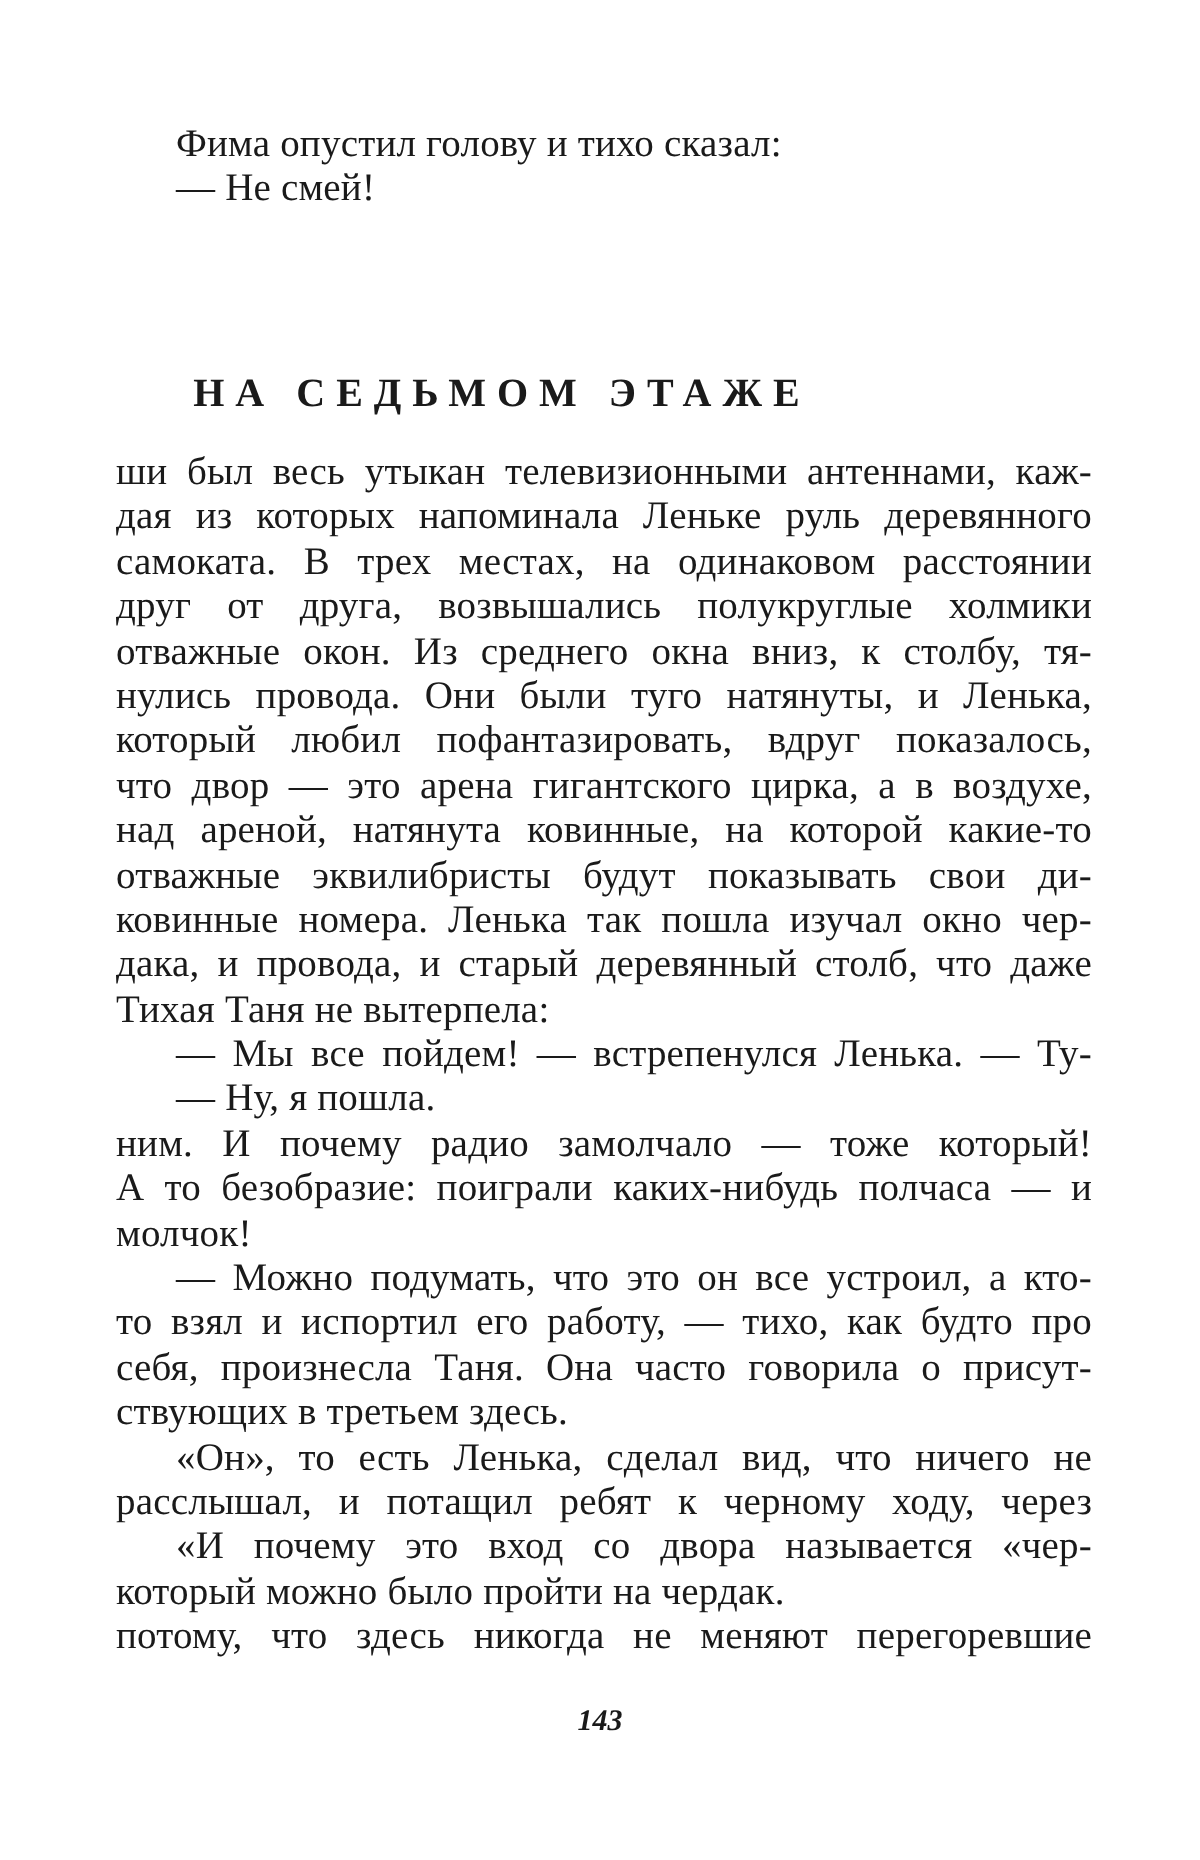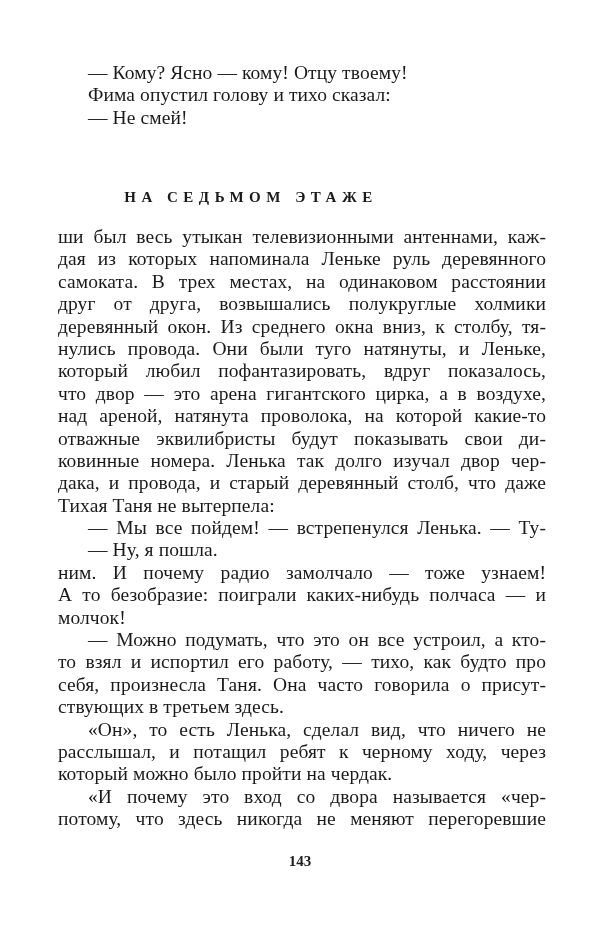--- a/index.html
+++ b/index.html
@@ -42,73 +42,73 @@
   .line.ind { padding-left: 30px; }
   .top-block { top: 62px; }
   .heading {
     position: absolute;
     top: 186px;
     left: 0;
     width: 502px;
     text-align: center;
     font-family: "Liberation Serif", "DejaVu Serif", serif;
     font-weight: bold;
-    font-size: 15px;
+    font-size: 20px;
     letter-spacing: 5.5px;
     line-height: 22px;
   }
   .body-block { top: 226px; }
   .page-number {
     position: absolute;
     top: 851px;
     left: 0;
     width: 600px;
     text-align: center;
     font-weight: bold;
     font-size: 15px;
     line-height: 20px;
+    font-style: italic;
   }
 </style>
 </head>
 <body>
 
 <div class="page">
 
   <div class="block top-block">
-    <span class="line ind">— Кому? Ясно — кому! Отцу твоему!</span>
     <span class="line ind">Фима опустил голову и тихо сказал:</span>
     <span class="line ind">— Не смей!</span>
   </div>
 
   <div class="heading">НА СЕДЬМОМ ЭТАЖЕ</div>
 
   <div class="block body-block">
     <span class="line j">ши был весь утыкан телевизионными антеннами, каж-</span>
     <span class="line j">дая из которых напоминала Леньке руль деревянного</span>
     <span class="line j">самоката. В трех местах, на одинаковом расстоянии</span>
     <span class="line j">друг от друга, возвышались полукруглые холмики</span>
-    <span class="line j">деревянный окон. Из среднего окна вниз, к столбу, тя-</span>
-    <span class="line j">нулись провода. Они были туго натянуты, и Леньке,</span>
+    <span class="line j">отважные окон. Из среднего окна вниз, к столбу, тя-</span>
+    <span class="line j">нулись провода. Они были туго натянуты, и Ленька,</span>
     <span class="line j">который любил пофантазировать, вдруг показалось,</span>
     <span class="line j">что двор — это арена гигантского цирка, а в воздухе,</span>
-    <span class="line j">над ареной, натянута проволока, на которой какие-то</span>
+    <span class="line j">над ареной, натянута ковинные, на которой какие-то</span>
     <span class="line j">отважные эквилибристы будут показывать свои ди-</span>
-    <span class="line j">ковинные номера. Ленька так долго изучал двор чер-</span>
+    <span class="line j">ковинные номера. Ленька так пошла изучал окно чер-</span>
     <span class="line j">дака, и провода, и старый деревянный столб, что даже</span>
     <span class="line">Тихая Таня не вытерпела:</span>
     <span class="line j ind">— Мы все пойдем! — встрепенулся Ленька. — Ту-</span>
     <span class="line ind">— Ну, я пошла.</span>
-    <span class="line j">ним. И почему радио замолчало — тоже узнаем!</span>
+    <span class="line j">ним. И почему радио замолчало — тоже который!</span>
     <span class="line j">А то безобразие: поиграли каких-нибудь полчаса — и</span>
     <span class="line">молчок!</span>
     <span class="line j ind">— Можно подумать, что это он все устроил, а кто-</span>
     <span class="line j">то взял и испортил его работу, — тихо, как будто про</span>
     <span class="line j">себя, произнесла Таня. Она часто говорила о присут-</span>
     <span class="line">ствующих в третьем здесь.</span>
     <span class="line j ind">«Он», то есть Ленька, сделал вид, что ничего не</span>
     <span class="line j">расслышал, и потащил ребят к черному ходу, через</span>
+    <span class="line j ind">«И почему это вход со двора называется «чер-</span>
     <span class="line">который можно было пройти на чердак.</span>
-    <span class="line j ind">«И почему это вход со двора называется «чер-</span>
     <span class="line j">потому, что здесь никогда не меняют перегоревшие</span>
   </div>
 
   <div class="page-number">143</div>
 </div>
 
 </body></html>

